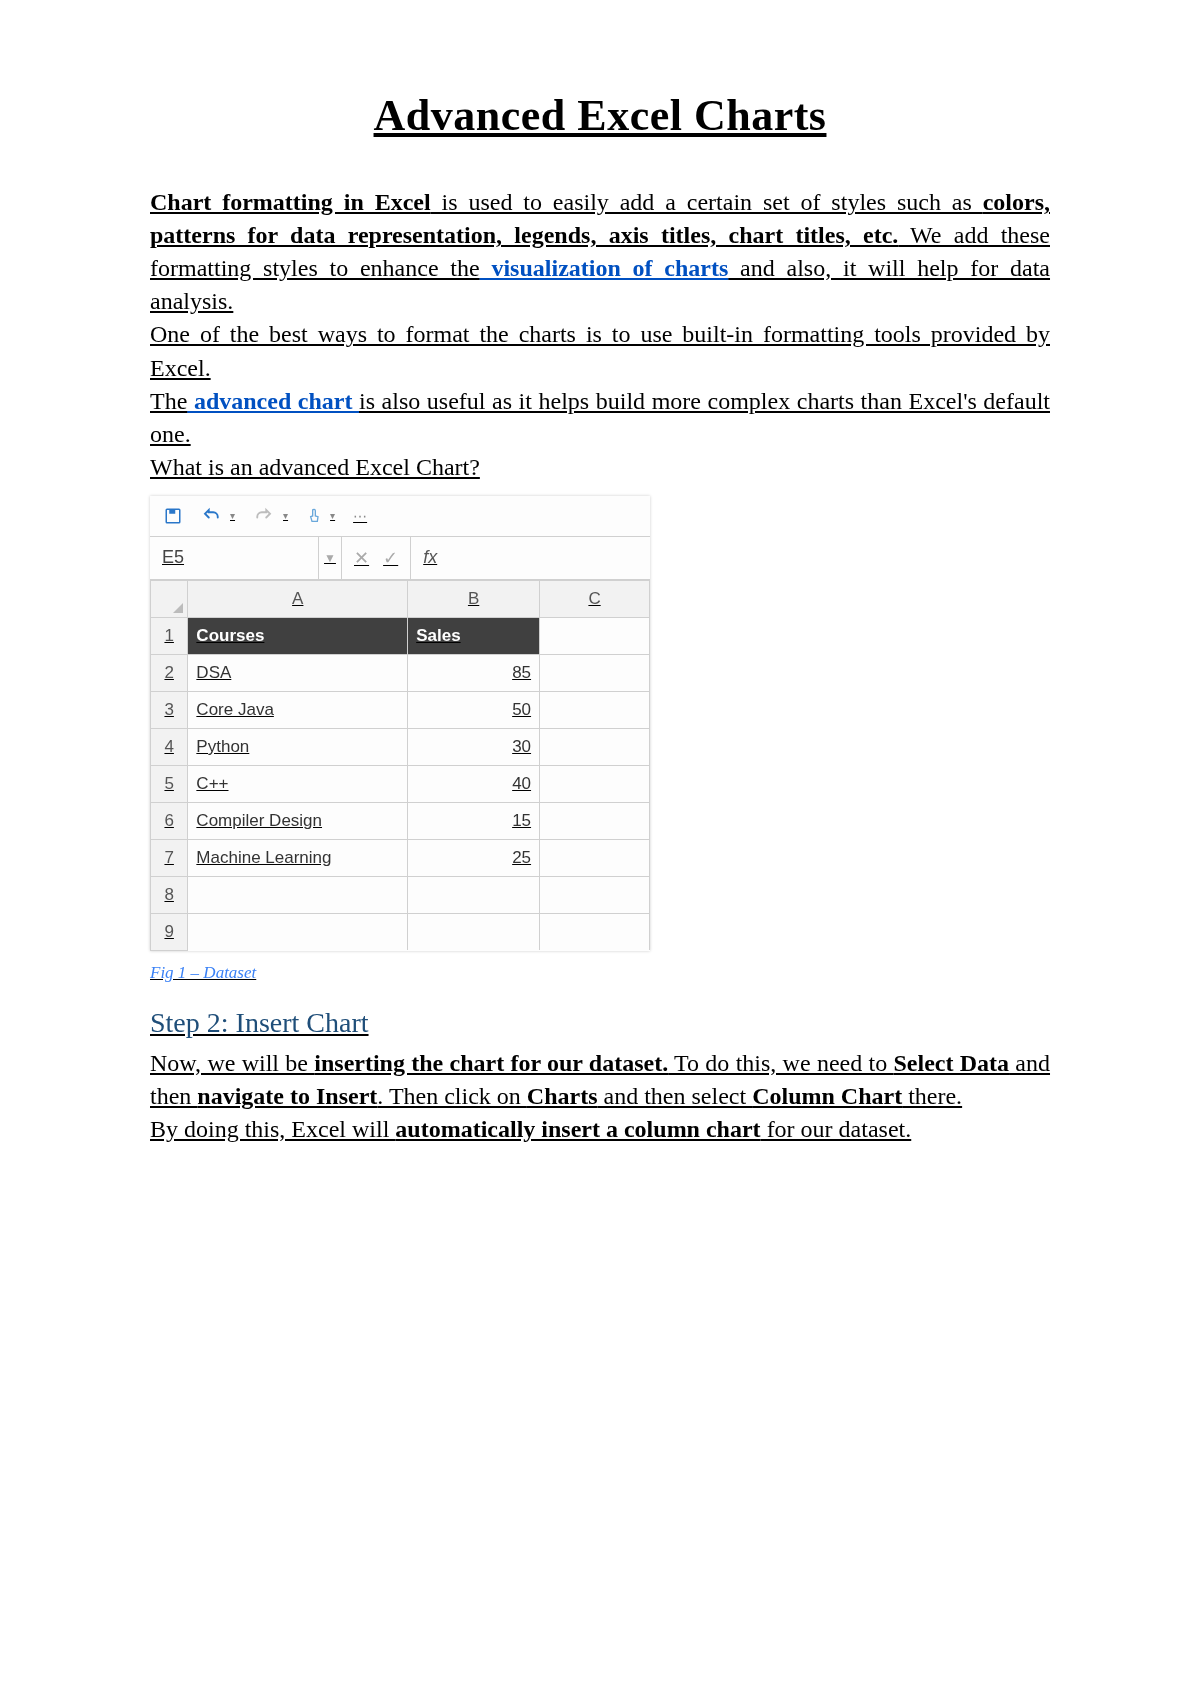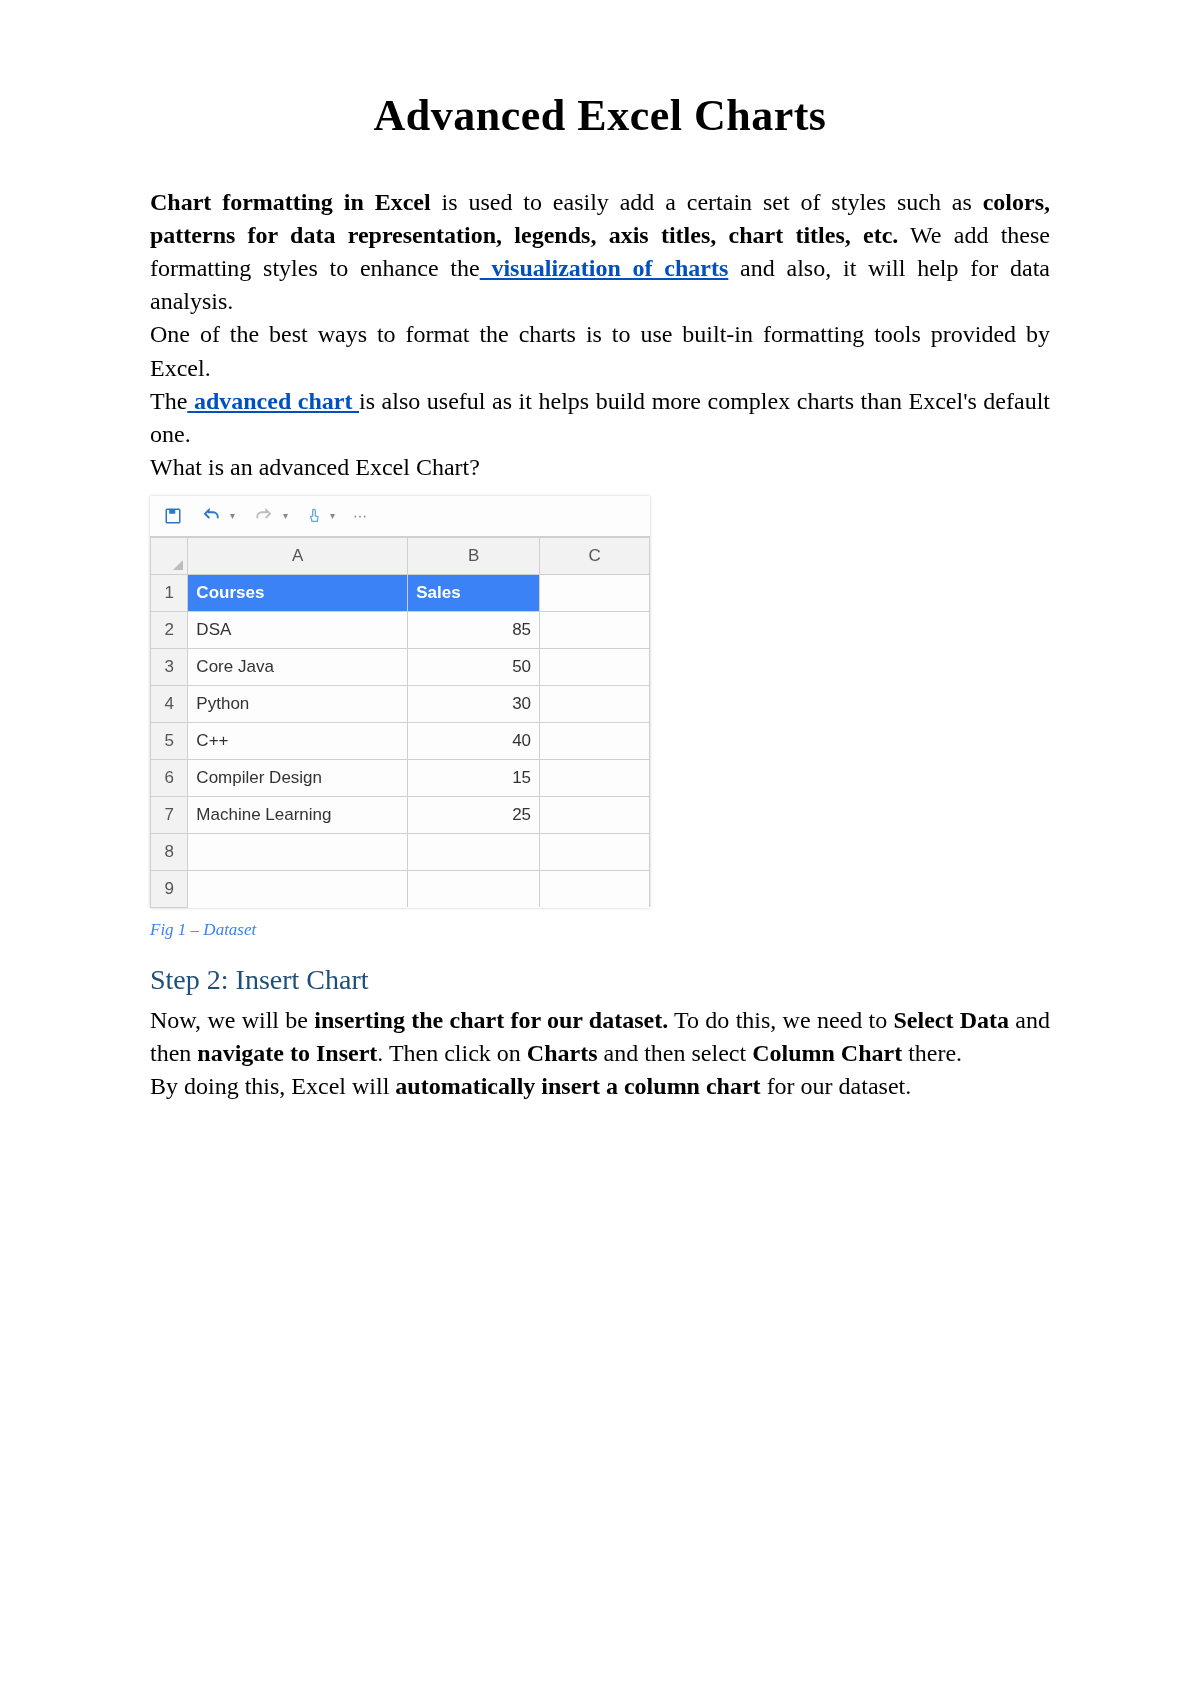--- a/index.html
+++ b/index.html
@@ -8,20 +8,21 @@
     background: #fff;
     font-family: "Times New Roman", Times, serif;
     color: #000;
   }
   .page {
     width: 1200px;
     height: 1697px;
     box-sizing: border-box;
     padding: 90px 150px 90px 150px;
     position: relative;
+    text-decoration: underline;
   }
   h1.title {
     text-align: center;
     font-size: 44px;
     font-weight: 700;
     margin: 0 0 45px 0;
     letter-spacing: 0.5px;
   }
   p {
     margin: 0;
@@ -137,21 +138,21 @@
     position:absolute;
     right:4px; bottom:4px;
     width:0;height:0;
     border-left:10px solid transparent;
     border-bottom:10px solid #bcbcbc;
   }
   .col-a { width: 200px; }
   .col-b { width: 120px; }
   .col-c { width: 100px; }
   .hdr-cell {
-    background: #3b82f6;
+    background: #404040;
     color: #fff;
     font-weight: 700;
   }
   .num { text-align: right; }
 </style>
 </head>
 <body>
 
 <div class="page">
 
@@ -193,20 +194,29 @@
       </span>
         <span class="sep">▾</span>
       <span class="ico">
         <svg width="16" height="20" viewBox="0 0 24 24">
             <path d="M10 2v10l-3 1 2 7h8l1-7-4-1V4a2 2 0 00-4 0z" fill="none" stroke="#6aa8db" stroke-width="2"></path>
           </svg>
       </span>
         <span class="sep">▾</span>
       <span class="ico" style="color:#888;font-size:14px">⋯</span>
     </div>
+    <div class="fbar">
+      <div class="namebox">E5</div>
+      <div class="namebox-dd">▼</div>
+      <div class="fbtns">
+        <span style="font-size:18px">✕</span>
+        <span style="font-size:18px">✓</span>
+      </div>
+      <div class="fx">fx</div>
+    </div>
     <table class="sheet">
       <colgroup>
         <col style="width:34px">
           <col class="col-a">
           <col class="col-b">
           <col class="col-c">
       </colgroup>
       <thead>
         <tr>
           <th class="corner"></th>

